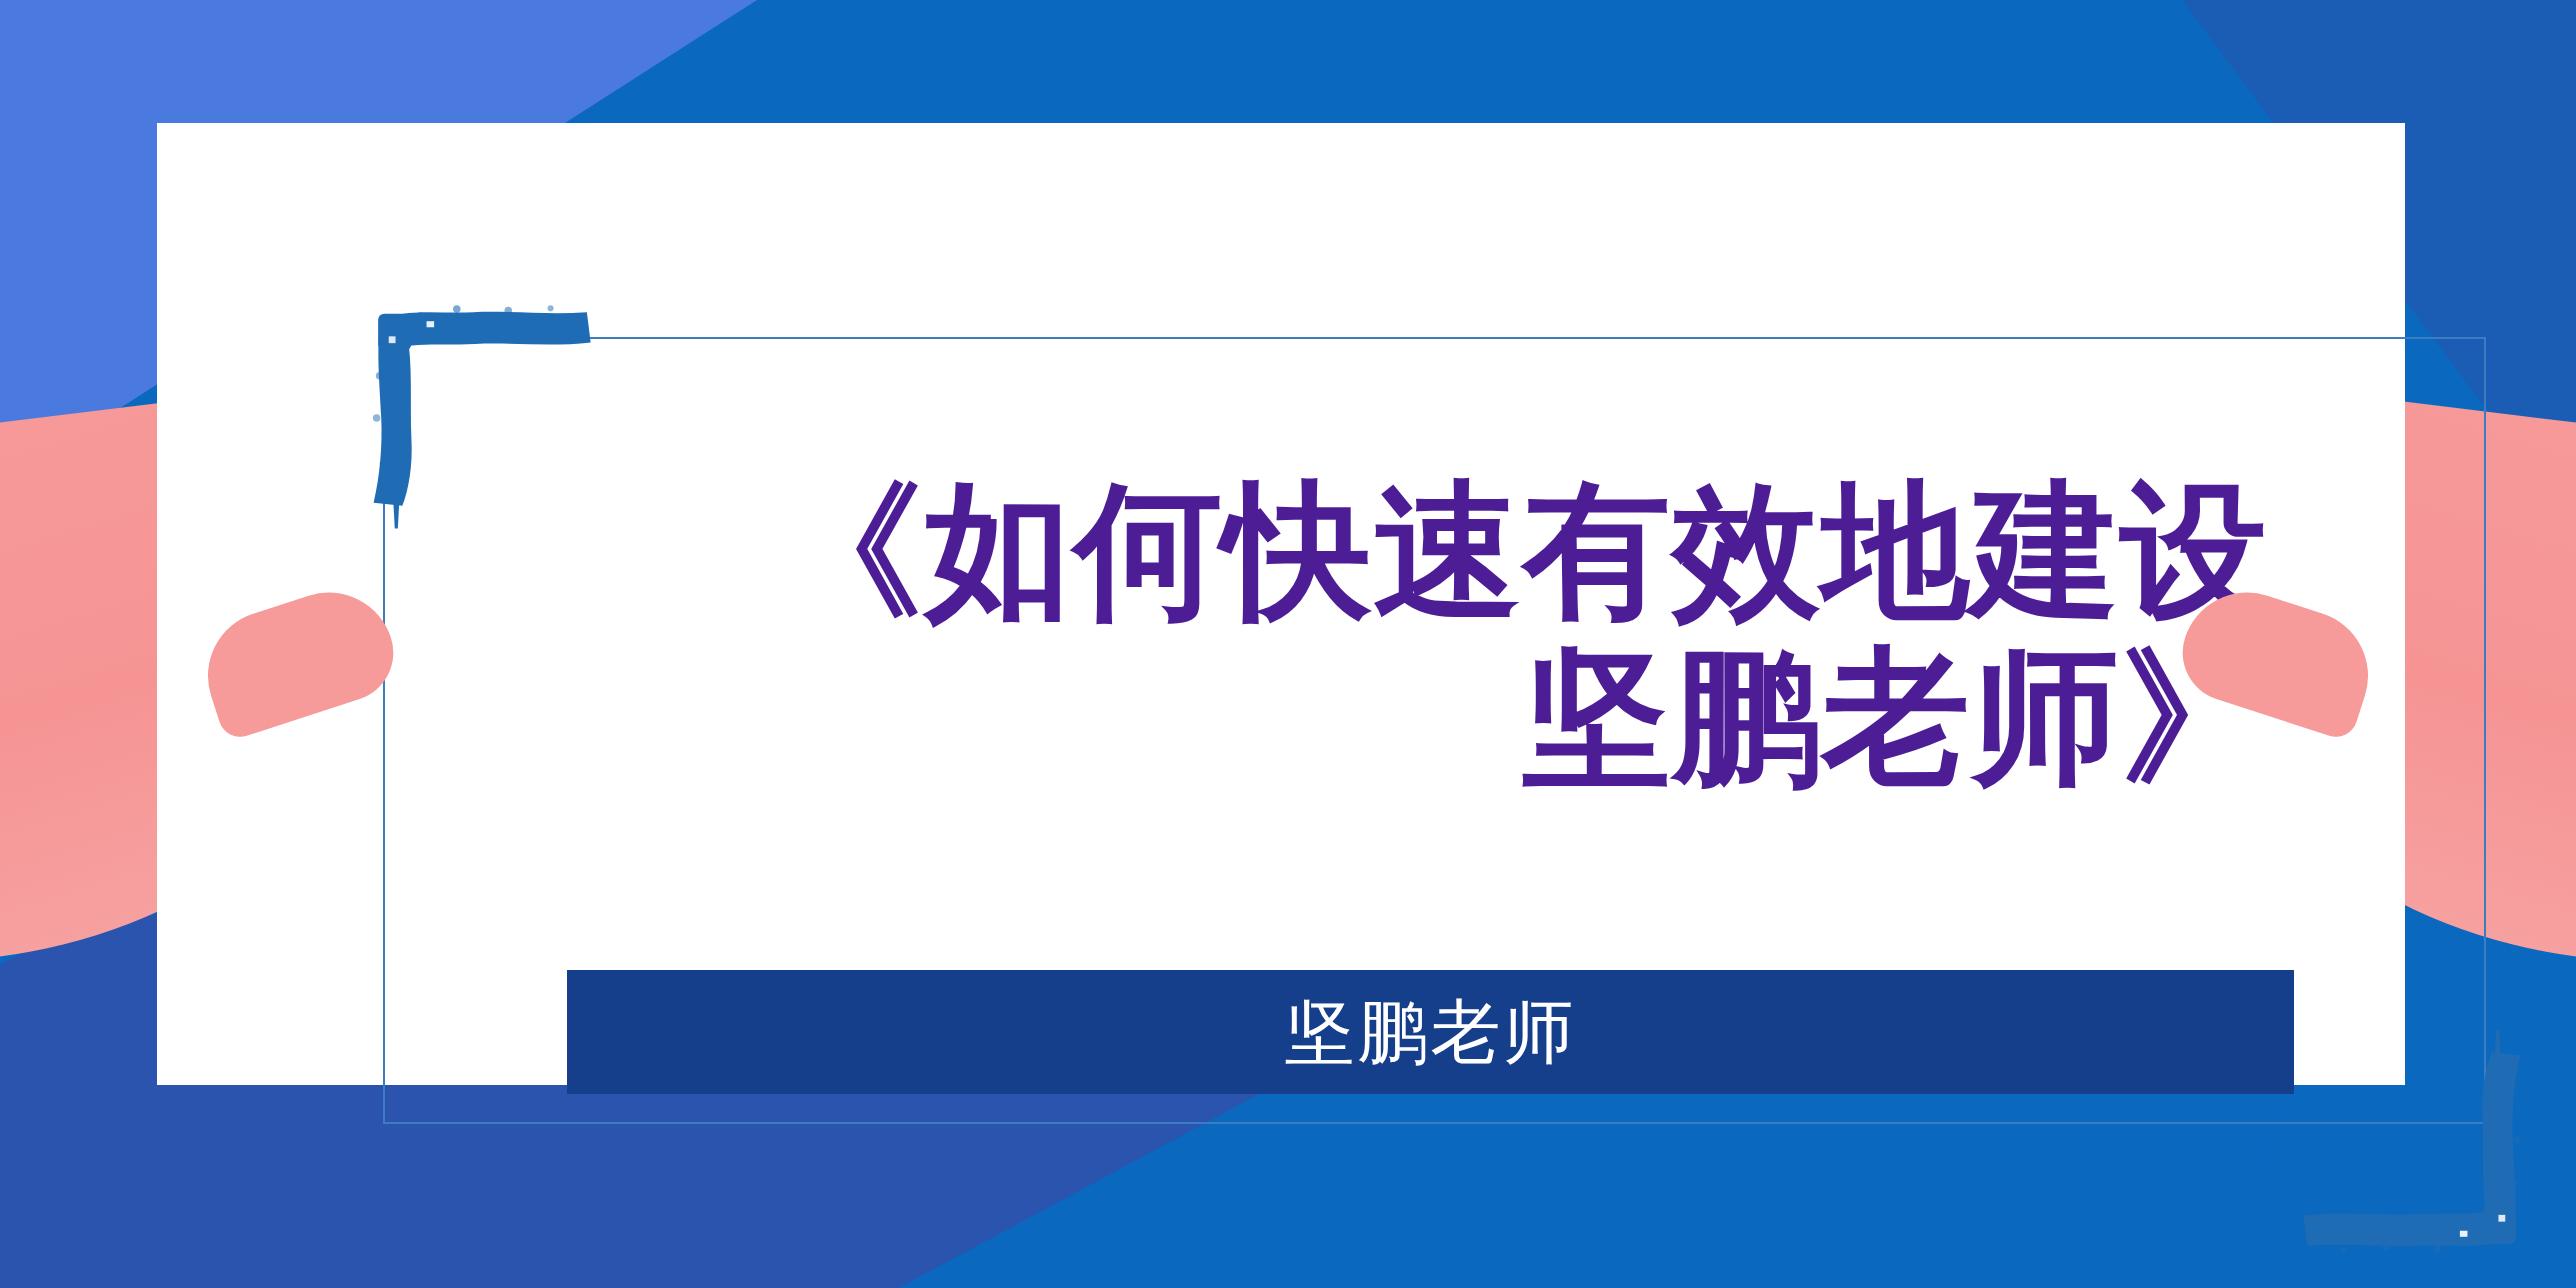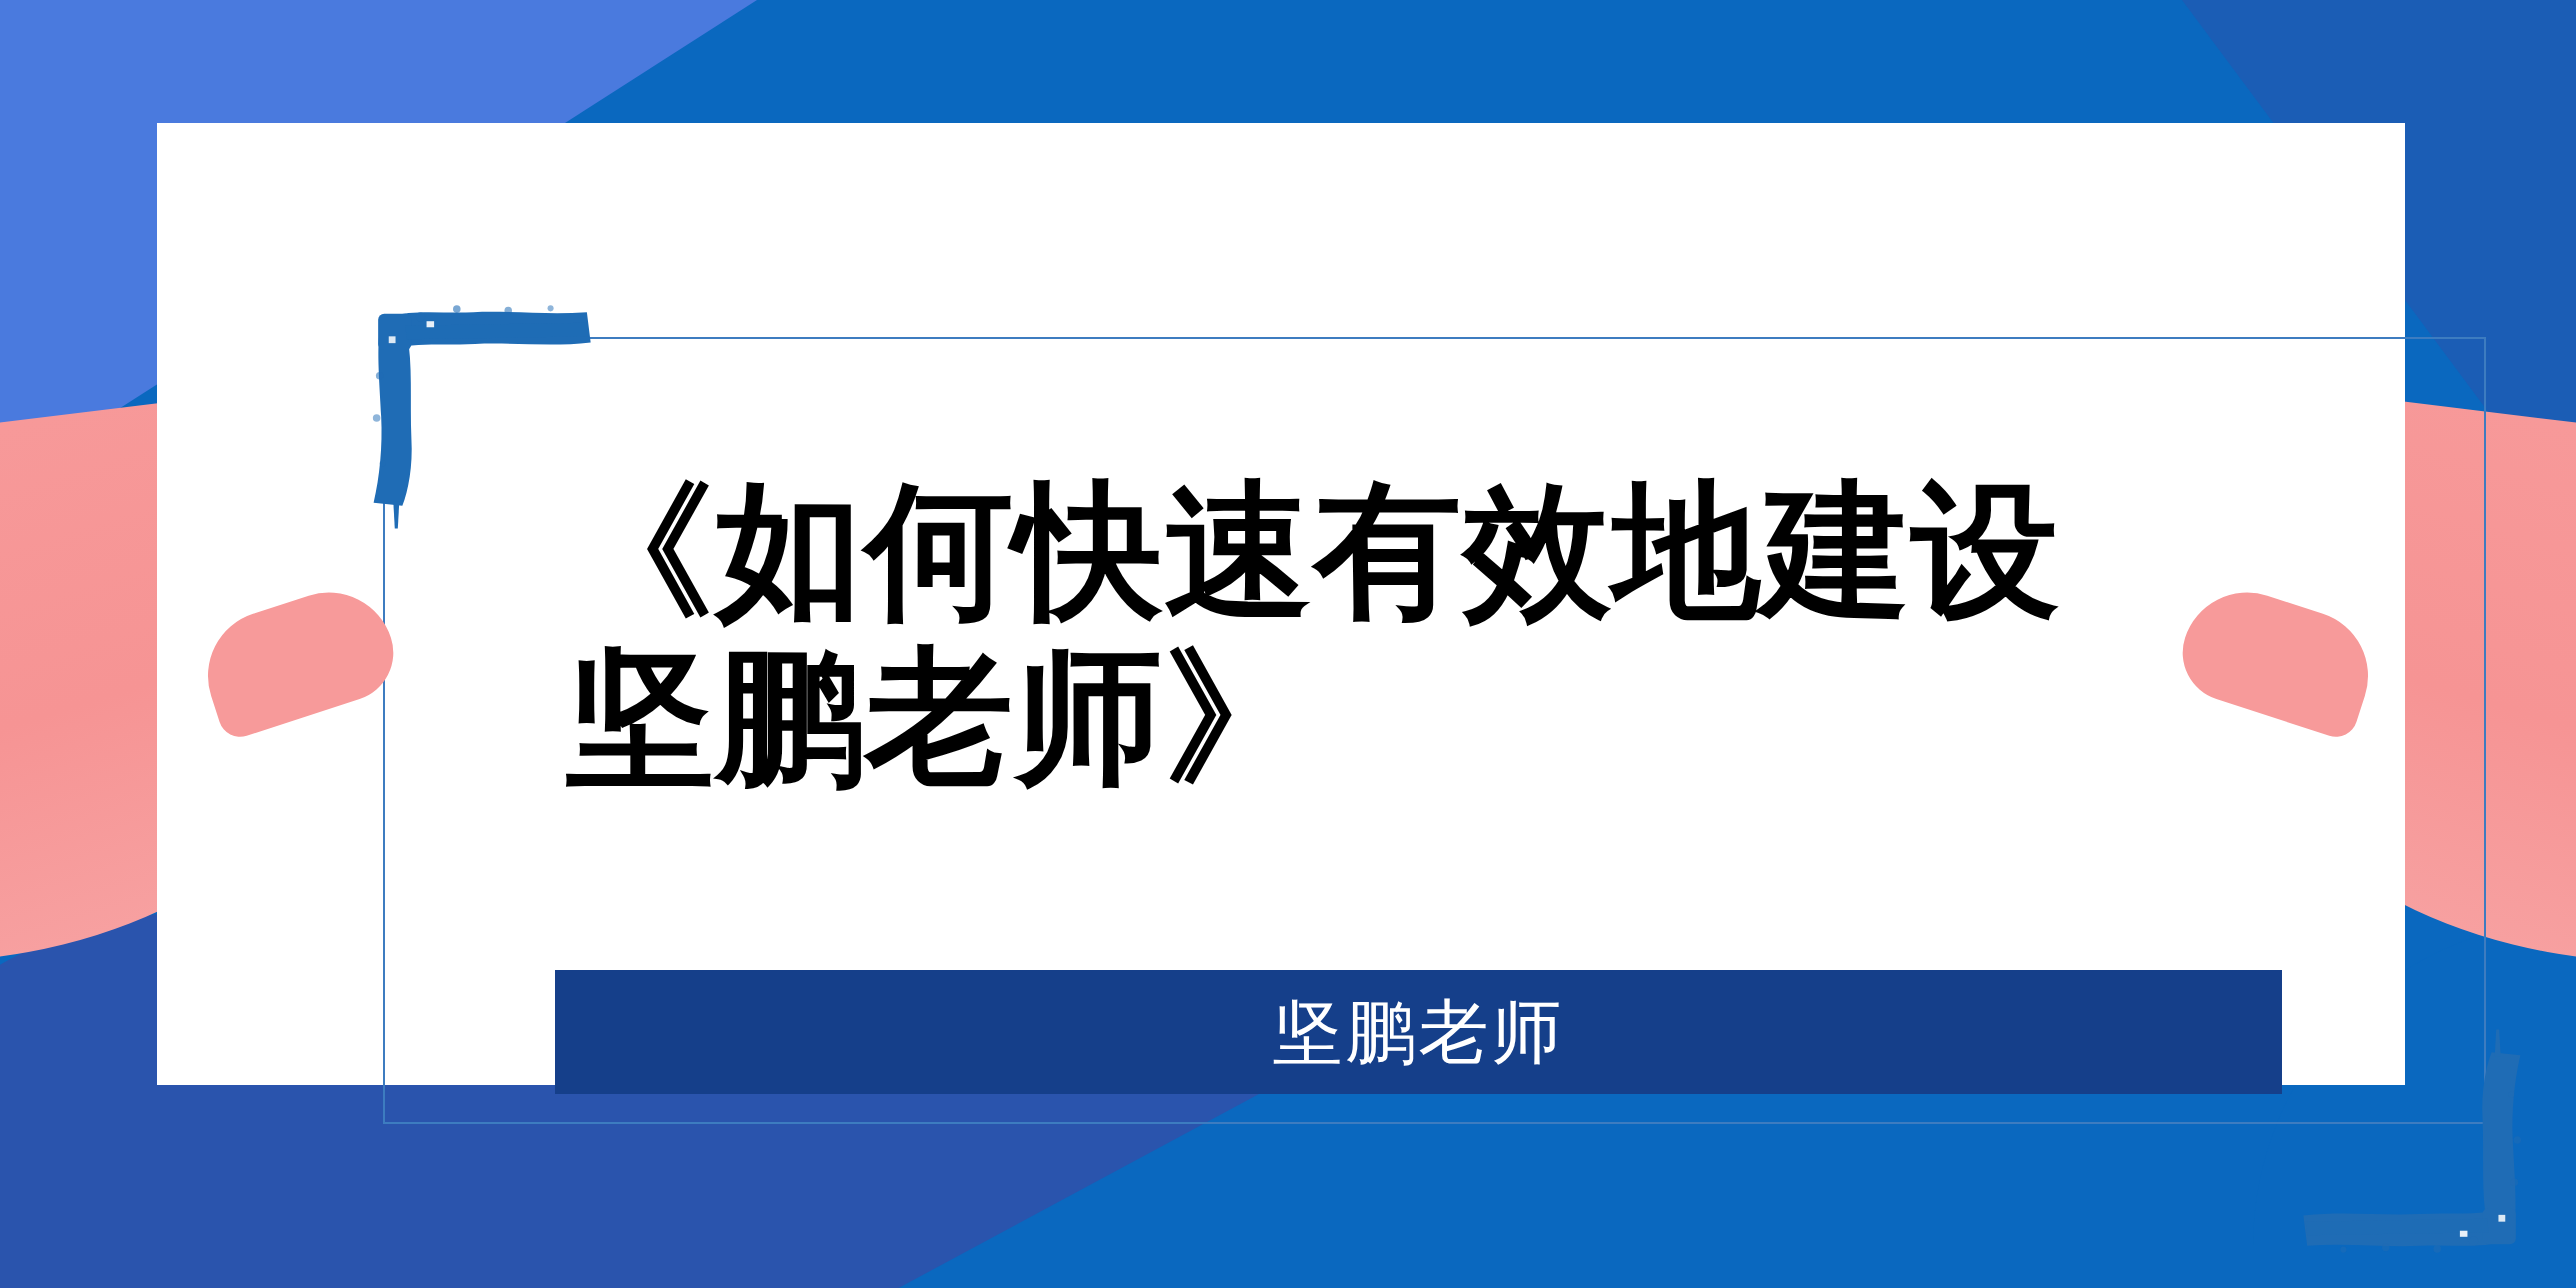--- a/index.html
+++ b/index.html
@@ -154,32 +154,33 @@
   .brush-br { left: 2135px; top: 905px; }
 
   
   .title-block {
     position: absolute;
     left: 409px;
     top: 345px;
     width: 1704px;
   }
   .title-line {
-    color: #000000;
+    color: #4c1d95;
     font-size: 148px;
     line-height: 1.12;
     font-weight: 700;
     letter-spacing: 1.5px;
     white-space: nowrap;
+    text-align: right;
   }
 
   
   .subtitle-bar {
     position: absolute;
-    left: 398px;
+    left: 410px;
     top: 847px;
     width: 1727px;
     height: 124px;
     background: #153f8a;
     display: flex;
     align-items: center;
     justify-content: center;
   }
   .subtitle-text {
     color: #ffffff;

